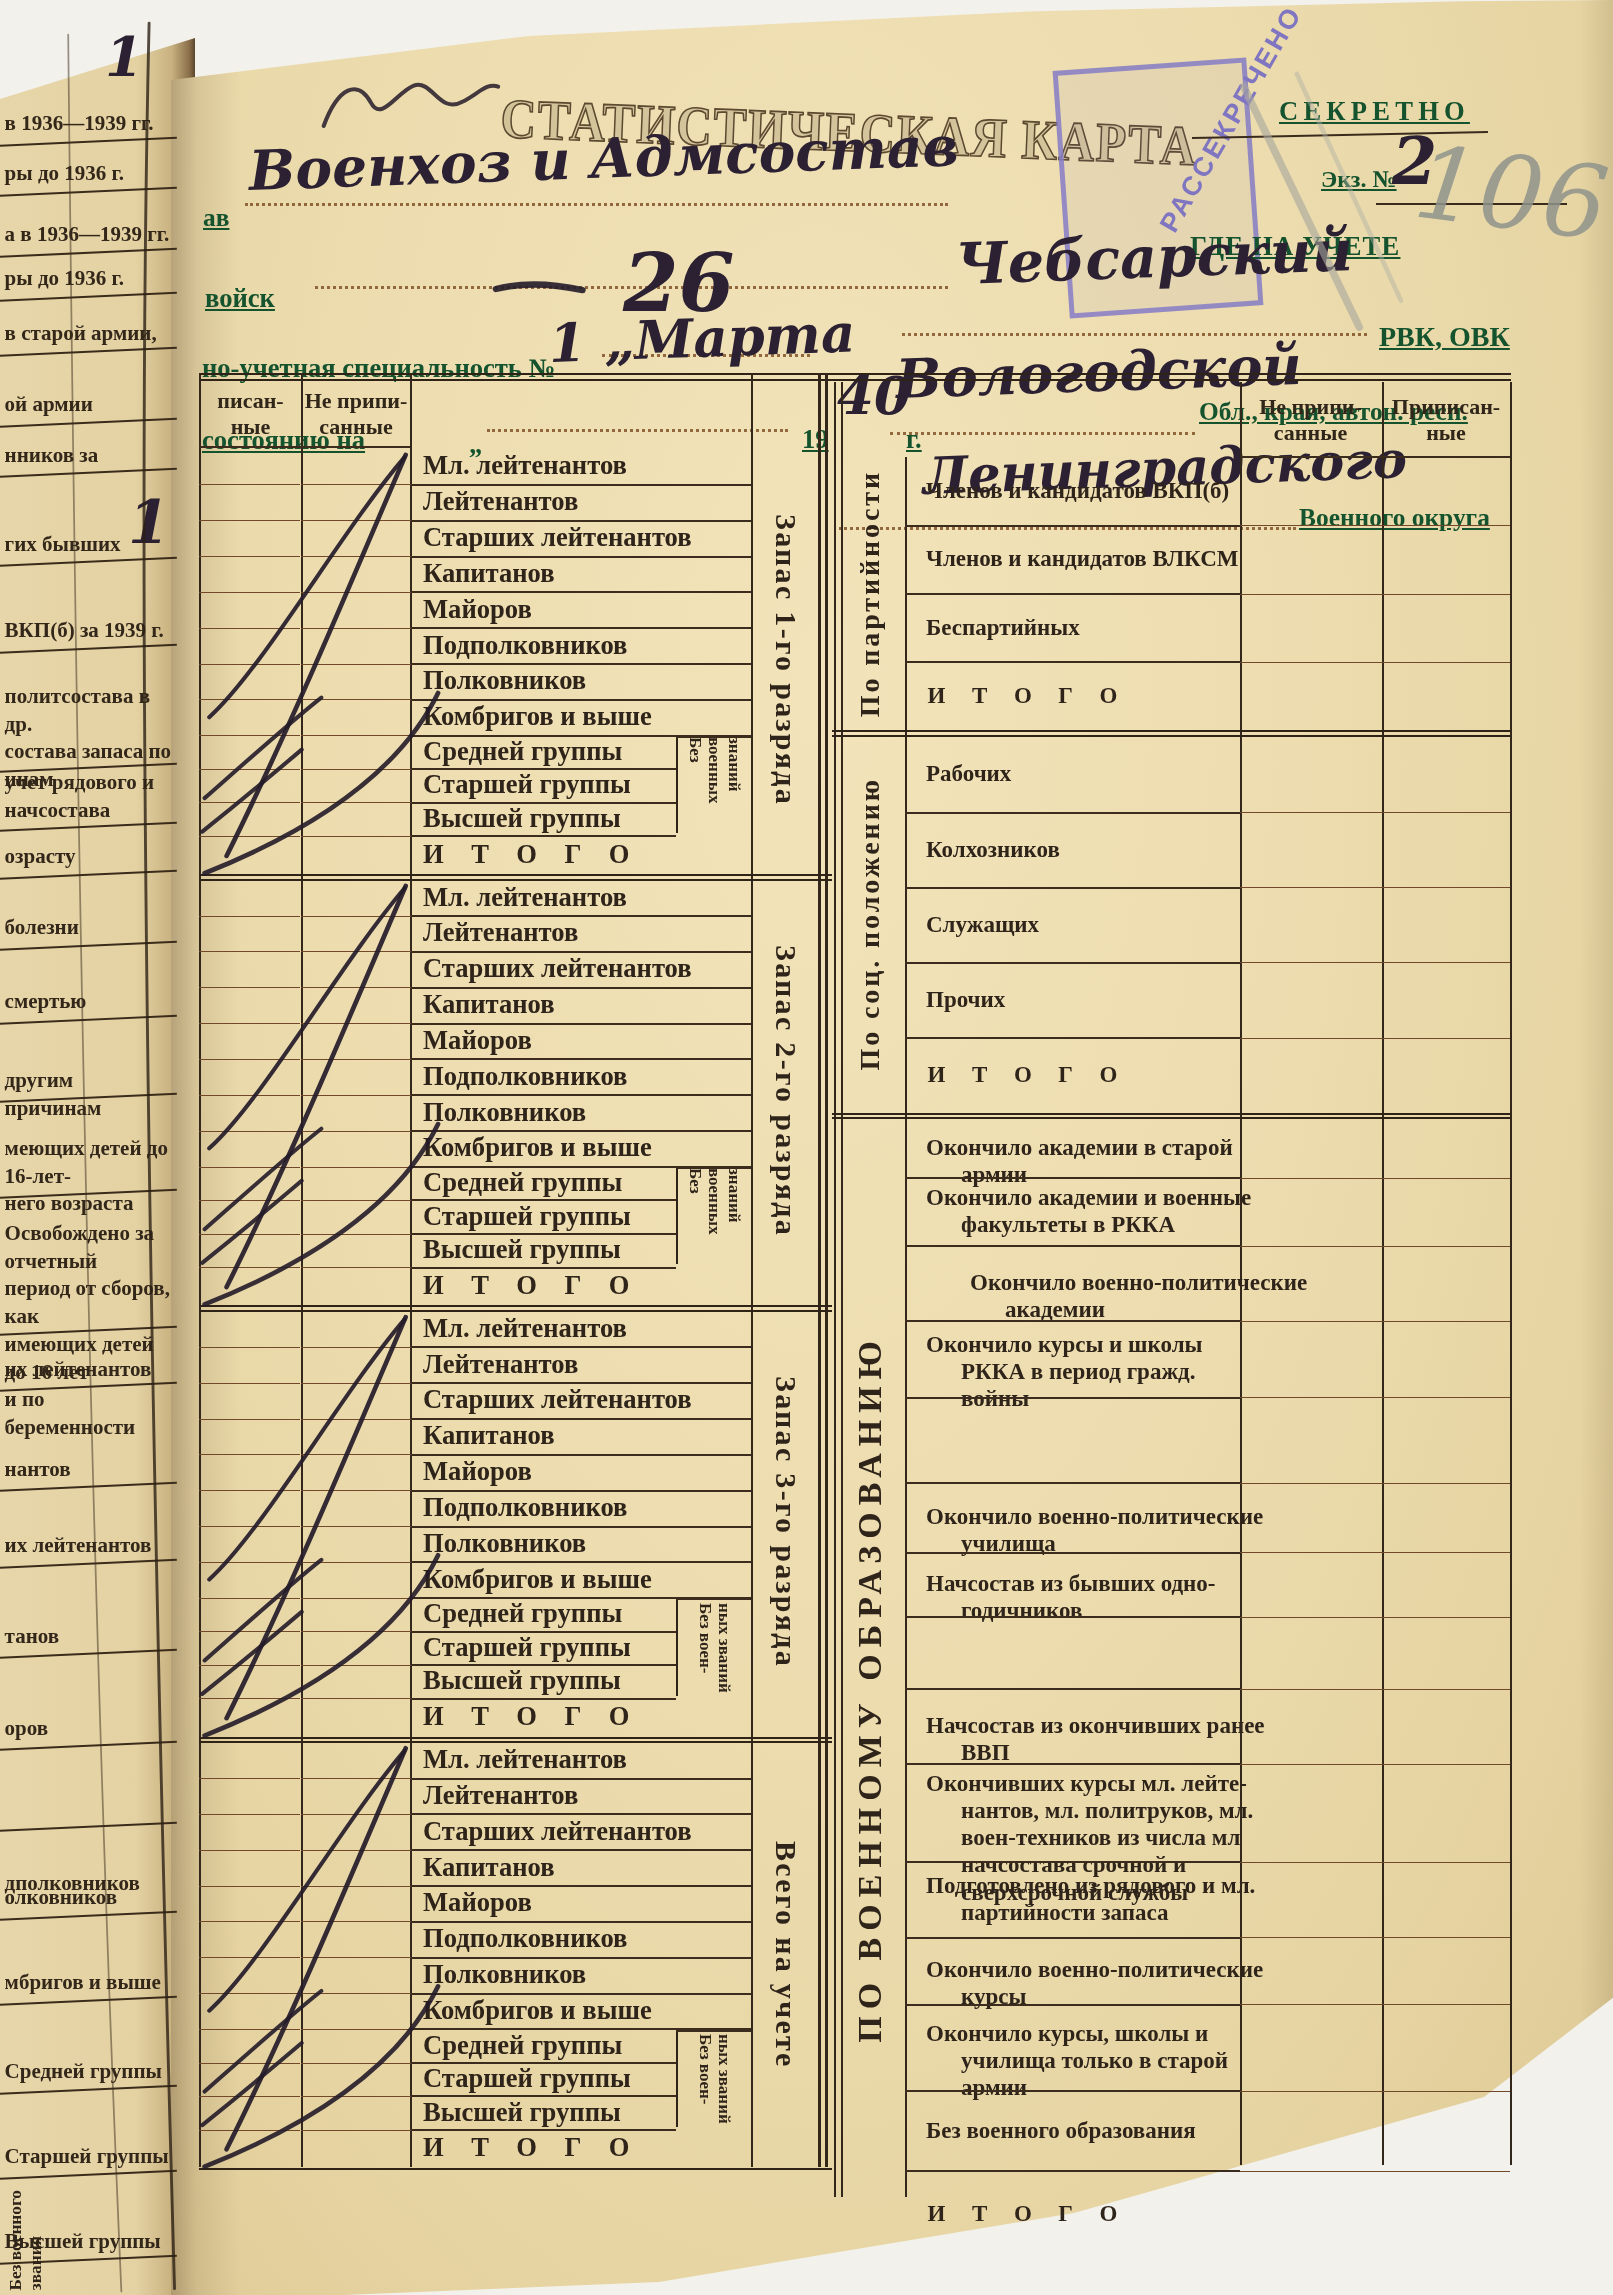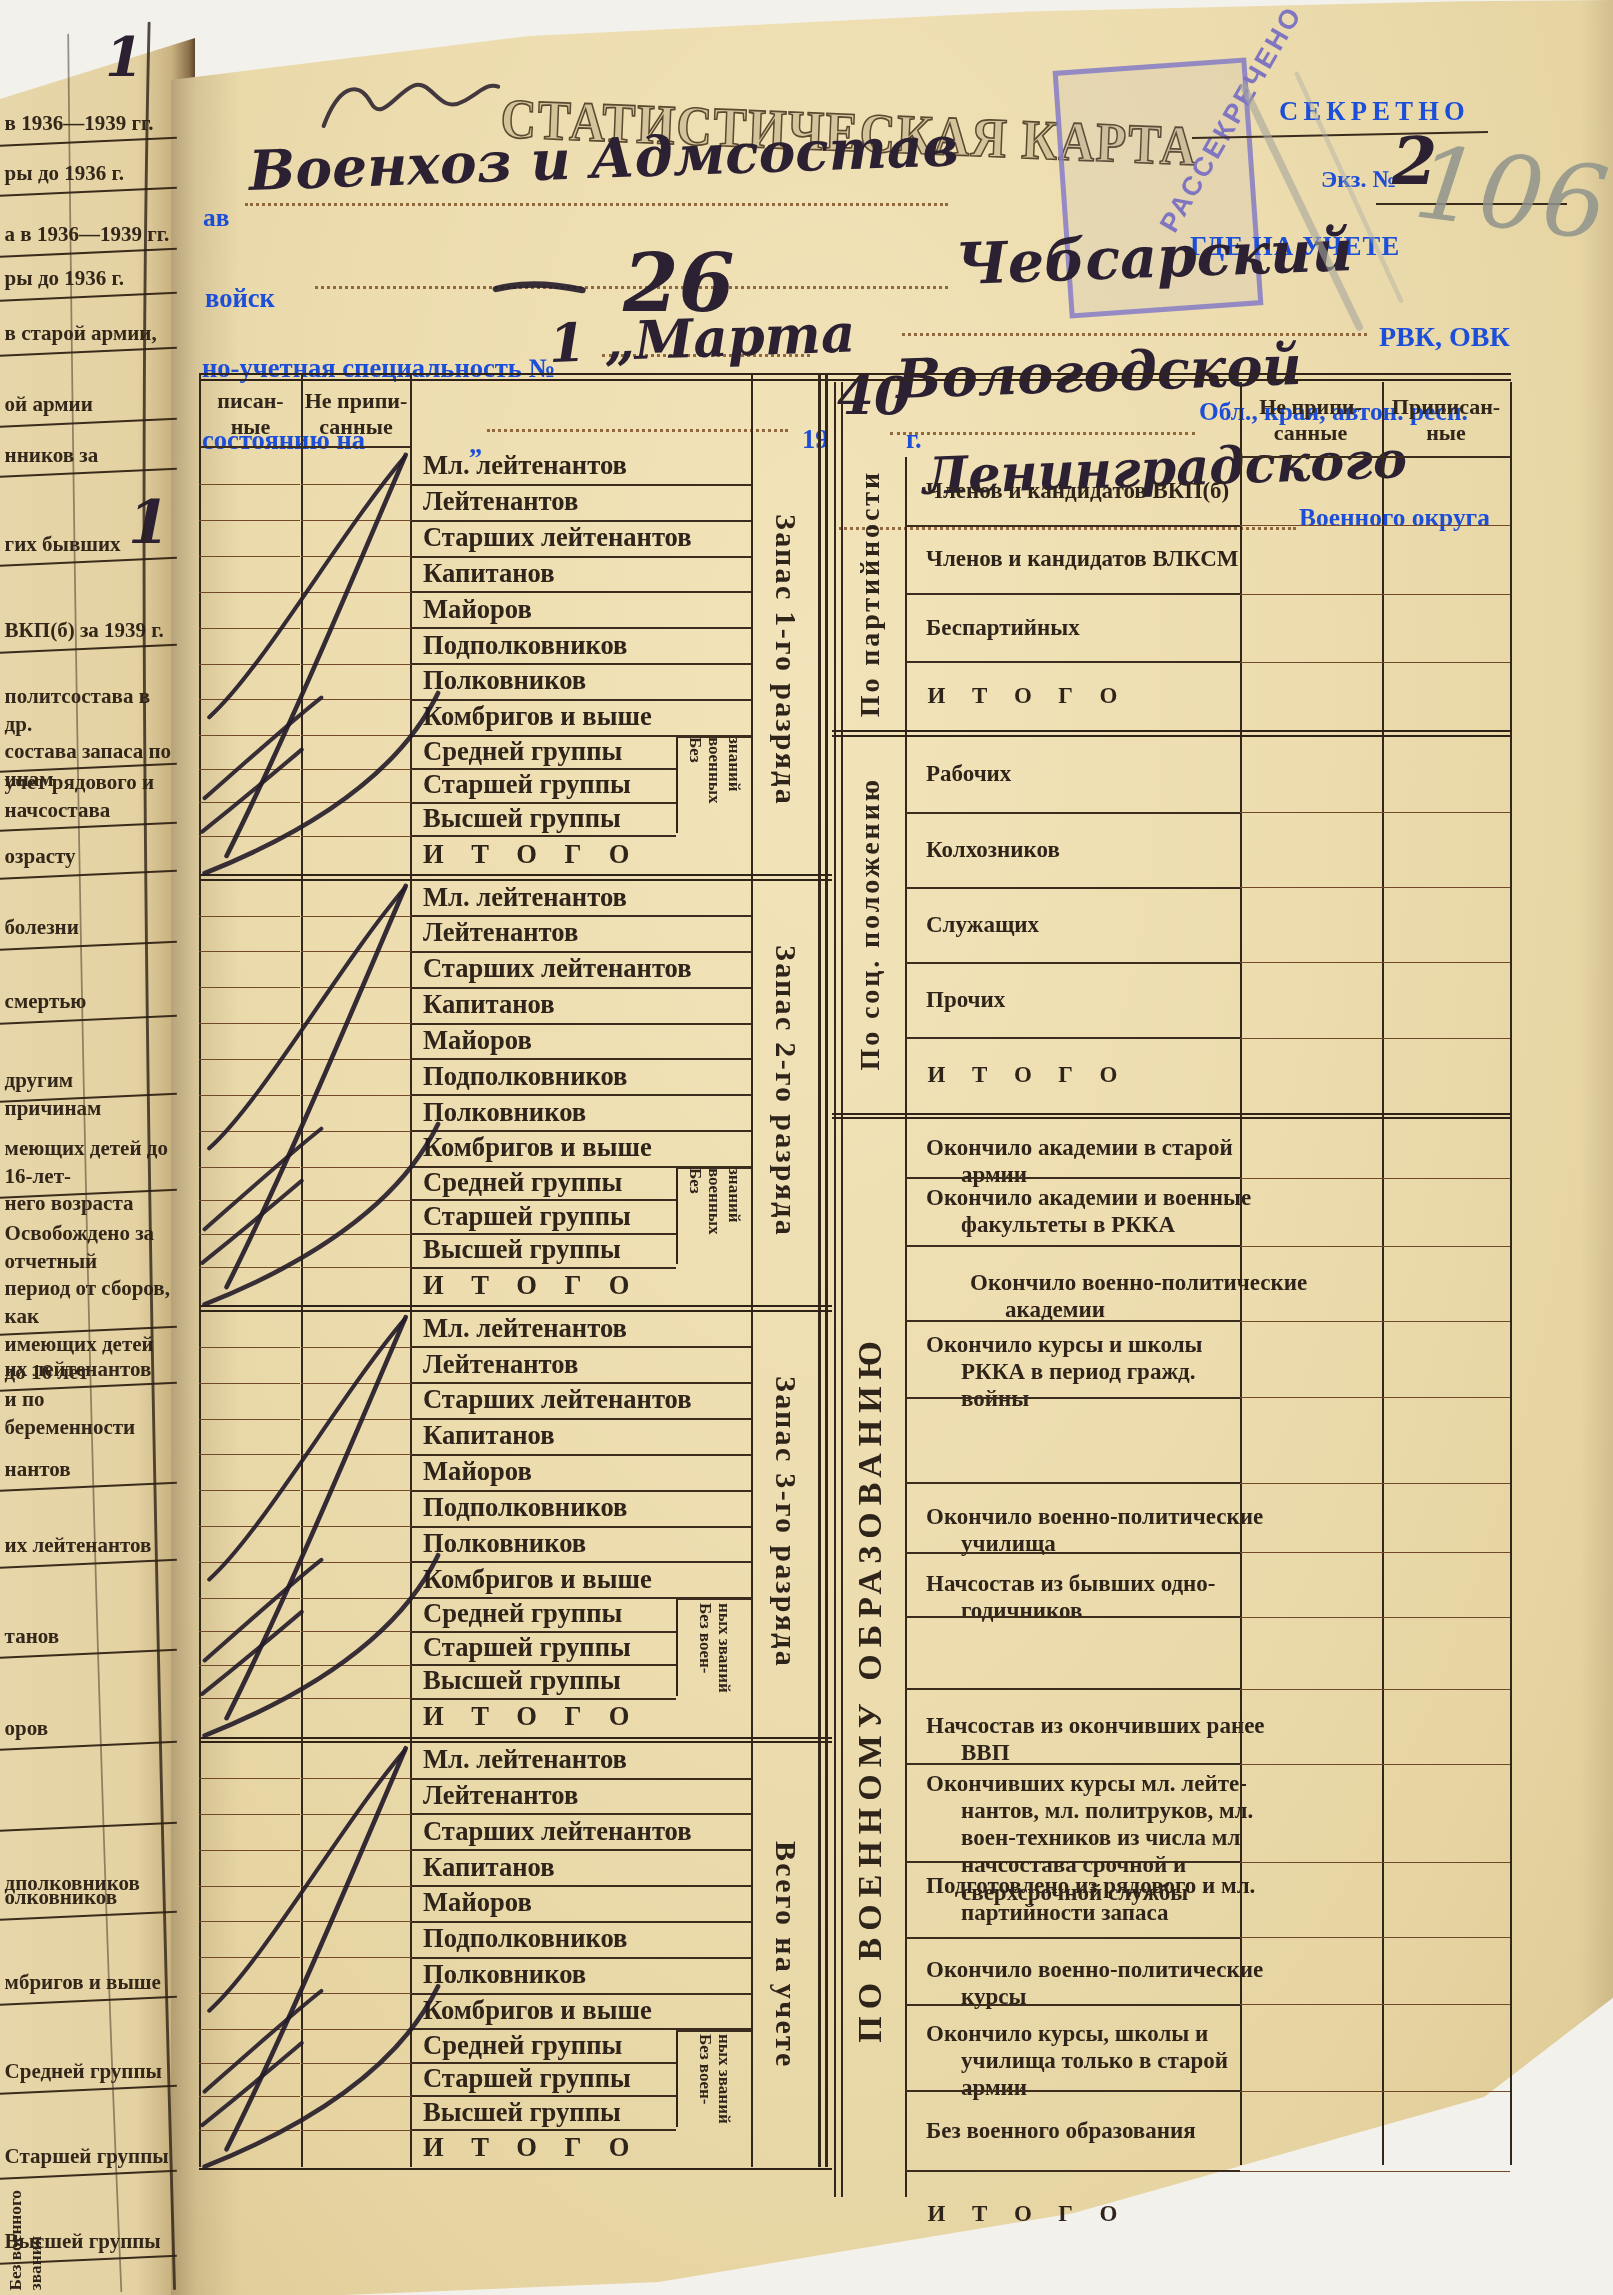--- a/index.html
+++ b/index.html
@@ -16,21 +16,21 @@
     clip-path:polygon(0px 99px,195px 38px,195px 2295px,0px 2295px);
   }
   #paper-main{
     left:171px;top:0;width:1443px;height:2295px;
     background:
       linear-gradient(90deg,rgba(84,60,32,.34) 0px,rgba(84,60,32,.12) 26px,rgba(84,60,32,0) 69px),
       linear-gradient(270deg,rgba(120,95,60,.18) 0px,rgba(120,95,60,0) 35px),
       radial-gradient(ellipse at 45% 30%,#f2e3ba 0%,#ecdcae 45%,#e6d4a2 75%,#dcc893 100%);
     clip-path:polygon(0px 80px,358px 36px,856px 11.6px,1289px 1.2px,1443px 0px,1443px 1997px,1313px 2097px,903px 2213px,488px 2282px,173px 2295px,0px 2295px);
   }
-  .pp{color:#1d4ed8;font-weight:700;white-space:nowrap;}
+  .pp{color:#14532d;font-weight:700;white-space:nowrap;text-decoration:underline;}
   .hw{font-family:"DejaVu Serif",serif;font-style:italic;font-weight:600;color:#2b2132;
       transform-origin:left bottom;white-space:nowrap;}
   .pencil{font-family:"DejaVu Serif",serif;font-style:italic;color:#8f948c;white-space:nowrap;}
   .dots{border-bottom:3.5px dotted #7b4a20;height:0;opacity:.8;}
   .solidline{background:#3a2c1c;}
   .lmrow{color:#33271a;font-weight:700;font-size:21px;line-height:1.32;white-space:pre-line;}
   .lline{background:#3a2b1b;height:1.7px;transform:rotate(-2.6deg);transform-origin:left center;}
   .rank{font-size:26.6px;color:#2f241a;font-weight:700;white-space:nowrap;}
   .itogo{letter-spacing:10.4px;}
   .rlabel{font-size:23px;color:#2f241a;font-weight:700;line-height:1.18;

